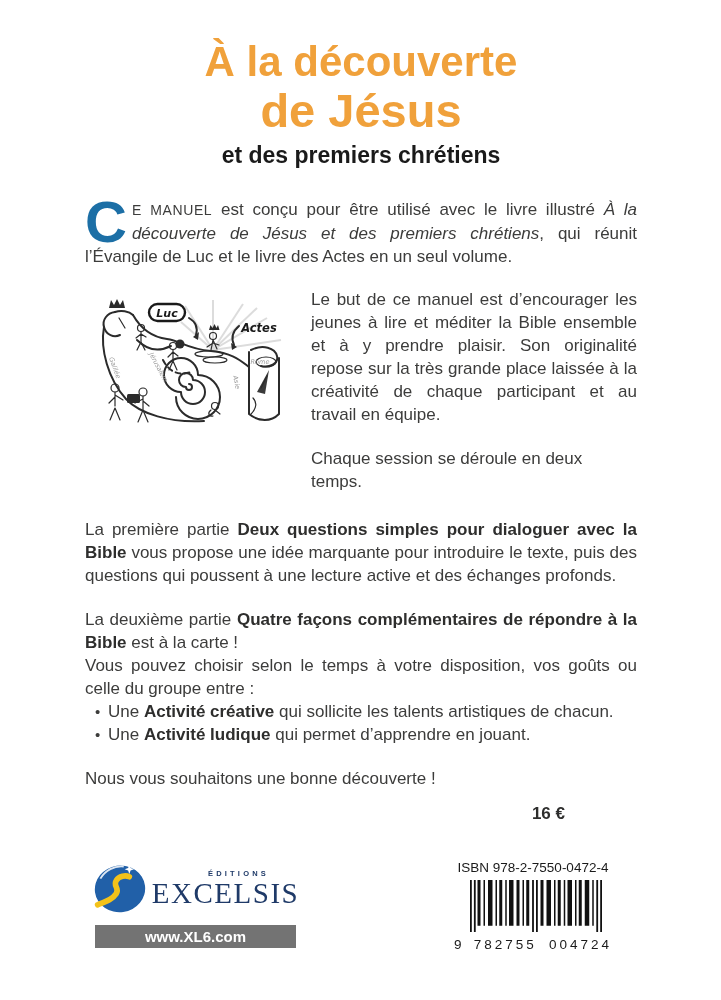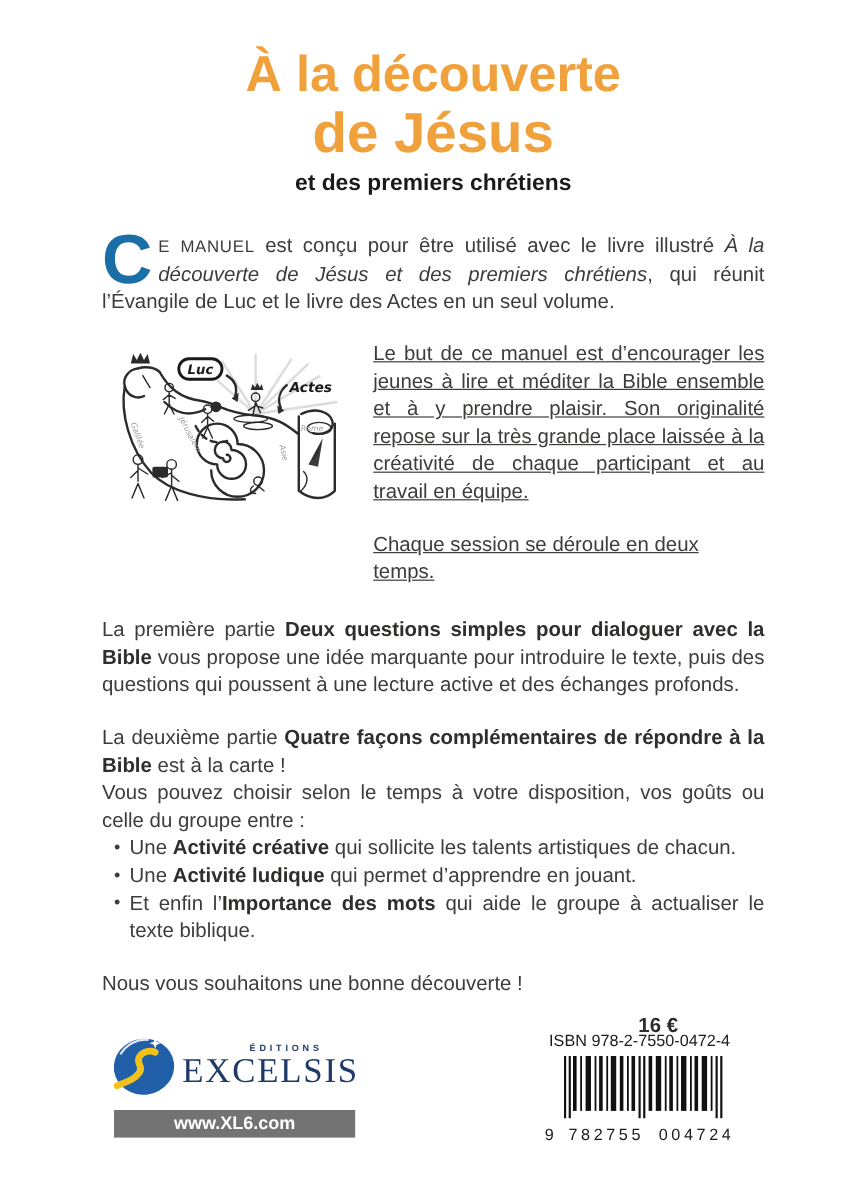--- a/index.html
+++ b/index.html
@@ -7,35 +7,35 @@
     position:relative;width:721px;height:1000px;background:#ffffff;
     font-family:"Liberation Sans","DejaVu Sans",sans-serif;color:#3c3c3b;
     overflow:hidden;
     border-radius:17px;
   }
   .content{padding:0 84px 0 85px;}
   
   .title-block{text-align:center;margin-top:40px;line-height:1.05;}
   .title-line1{font-size:42px;font-weight:700;color:#f0a13b;letter-spacing:0px;}
   .title-line2{font-size:47px;font-weight:700;color:#f0a13b;margin-top:2px;}
-  .subtitle{font-size:19px;font-weight:700;color:#1a1a1a;margin-top:8px;letter-spacing:0px;}
+  .subtitle{font-size:23px;font-weight:700;color:#1a1a1a;margin-top:8px;letter-spacing:0px;}
   
   .para{font-size:17px;line-height:23px;text-align:justify;}
   .intro{margin-top:30px;}
   .dropcap{
     float:left;font-size:58px;line-height:44px;font-weight:700;color:#1c6fa6;
     margin:2px 5px 0 0;
   }
   .smallcaps{font-size:14px;letter-spacing:.6px;}
   .ital{font-style:italic;}
   b{color:#2e2e2d;}
   
   .media-row{display:flex;margin-top:20px;gap:14px;}
   .illustration{width:212px;flex:0 0 212px;}
-  .media-text{flex:1;text-decoration:underline;}
+  .media-text{flex:1;}
   .session-line{margin-top:21px;text-align:left;}
   
   .part1{margin-top:25px;}
   .part2{margin-top:21px;}
   .choose-line{text-align:justify;}
   ul.features{margin:0;padding:0 0 0 10px;list-style:none;}
   ul.features li{
     font-size:17px;line-height:23px;text-align:justify;
     padding-left:13px;position:relative;
   }
@@ -186,23 +186,20 @@
       <p class="para" style="margin:0;">
         <span>La deuxième partie </span><b>Quatre façons complémentaires de répondre à la Bible</b><span> est à la carte !</span>
       </p>
       <p class="para choose-line" style="margin:0;">Vous pouvez choisir selon le temps à votre disposition, vos goûts ou celle du groupe entre :</p>
       <ul class="features">
         <li>
           <span>Une </span><b>Activité créative</b><span> qui sollicite les talents artistiques de chacun.</span>
         </li>
         <li>
           <span>Une </span><b>Activité ludique</b><span> qui permet d’apprendre en jouant.</span>
-        </li>
-        <li>
-          <span>Et enfin l’</span><b>Importance des mots</b><span> qui aide le groupe à actualiser le texte biblique.</span>
         </li>
       </ul>
     </div>
 
     <p class="para closing" style="margin-bottom:0;">Nous vous souhaitons une bonne découverte !</p>
     <div class="price">16 €</div>
   </div>
 
   <div class="publisher">
     <div class="logo-row">

